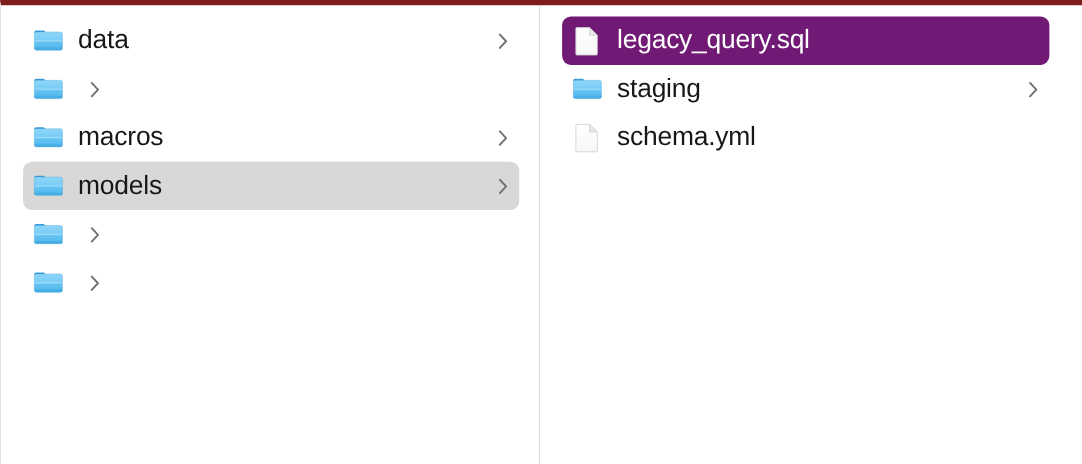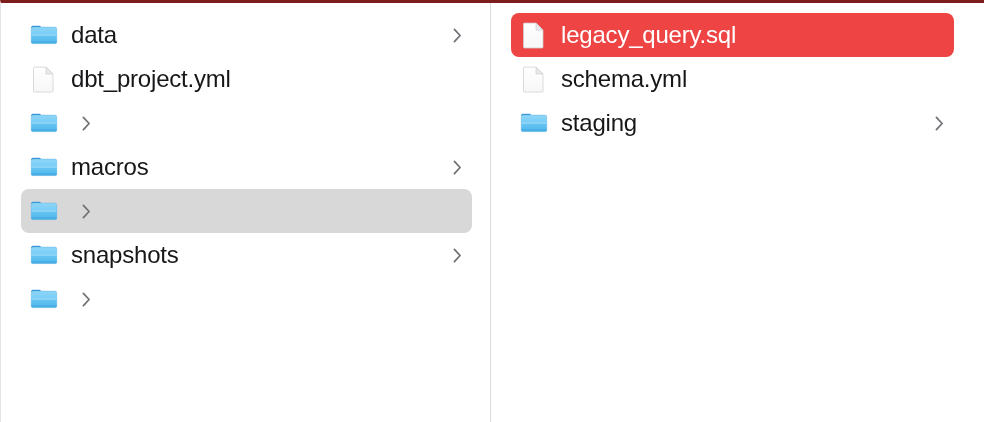--- a/index.html
+++ b/index.html
@@ -14,21 +14,21 @@
     font-family: "Liberation Sans", sans-serif;
     -webkit-font-smoothing: antialiased;
   }
 
   #finder-browser {
     position: relative;
     width: 984px;
     height: 422px;
     background: #ffffff;
     box-sizing: border-box;
-    border-top: 3px solid #7f1d1d;
+    border-top: 5px solid #7f1d1d;
     border-left: 1px solid #e3e3e5;
     display: flex;
     align-items: stretch;
   }
 
   .column {
     position: relative;
     height: 100%;
     box-sizing: border-box;
     background: #ffffff;
@@ -65,21 +65,21 @@
     margin: 0 30px 0 20px;
     padding-left: 8px;
     padding-right: 8px;
   }
 
   .row.selected-grey {
     background: #d8d8d8;
   }
 
   .row.selected-blue {
-    background: #ef4444;
+    background: #701a75;
     justify-content: center;
   }
 
   
   .icon-slot {
     flex: 0 0 auto;
     width: 30px;
     height: 30px;
     position: relative;
     margin-right: 12px;
@@ -163,30 +163,174 @@
         <span class="chevron">
           <svg width="9" height="15" viewBox="0 0 9 15" xmlns="http://www.w3.org/2000/svg">
             <path d="M1.4 1.4L7.1 7.5L1.4 13.6" fill="none" stroke="#6f6f74" stroke-width="1.7" stroke-linecap="round" stroke-linejoin="round"></path>
           </svg>
         </span>
       </div>
       <div class="row">
         <span class="icon-slot">
           <svg viewBox="0 0 30 30" xmlns="http://www.w3.org/2000/svg">
             <defs>
+              <linearGradient id="ftab" x1="0" y1="0" x2="0" y2="1">
+                <stop offset="0" stop-color="#3f9fdd"></stop>
+                <stop offset="1" stop-color="#2e8ccb"></stop>
+              </linearGradient>
+              <linearGradient id="fbody" x1="0" y1="0" x2="0" y2="1">
+                <stop offset="0" stop-color="#8fd6f8"></stop>
+                <stop offset="0.52" stop-color="#74cbf6"></stop>
+                <stop offset="0.58" stop-color="#63c2f2"></stop>
+                <stop offset="1" stop-color="#4fb6ec"></stop>
+              </linearGradient>
+            </defs>
+            <path d="M2.2 7.2a1.5 1.5 0 0 1 1.5-1.5h7.2l2.3 2.4h-11z" fill="url(#ftab)"></path>
+            <rect x="2.2" y="7.0" width="25.6" height="16.6" rx="1.9" fill="url(#fbody)"></rect>
+            <rect x="2.2" y="14.6" width="25.6" height="0.9" fill="#ffffff" opacity="0.34"></rect>
+            <rect x="2.2" y="21.0" width="25.6" height="2.6" rx="1.3" fill="#3ea7e0" opacity="0.55"></rect>
+            <rect x="2.2" y="7.0" width="25.6" height="16.6" rx="1.9" fill="none" stroke="#3f9fd4" stroke-opacity="0.5" stroke-width="0.6"></rect>
+          </svg>
+        </span>
+        <span class="chevron">
+          <svg width="9" height="15" viewBox="0 0 9 15" xmlns="http://www.w3.org/2000/svg">
+            <path d="M1.4 1.4L7.1 7.5L1.4 13.6" fill="none" stroke="#6f6f74" stroke-width="1.7" stroke-linecap="round" stroke-linejoin="round"></path>
+          </svg>
+        </span>
+      </div>
+      <div class="row">
+        <span class="icon-slot">
+          <svg viewBox="0 0 30 30" xmlns="http://www.w3.org/2000/svg">
+            <defs>
+              <linearGradient id="ftab" x1="0" y1="0" x2="0" y2="1">
+                <stop offset="0" stop-color="#3f9fdd"></stop>
+                <stop offset="1" stop-color="#2e8ccb"></stop>
+              </linearGradient>
+              <linearGradient id="fbody" x1="0" y1="0" x2="0" y2="1">
+                <stop offset="0" stop-color="#8fd6f8"></stop>
+                <stop offset="0.52" stop-color="#74cbf6"></stop>
+                <stop offset="0.58" stop-color="#63c2f2"></stop>
+                <stop offset="1" stop-color="#4fb6ec"></stop>
+              </linearGradient>
+            </defs>
+            <path d="M2.2 7.2a1.5 1.5 0 0 1 1.5-1.5h7.2l2.3 2.4h-11z" fill="url(#ftab)"></path>
+            <rect x="2.2" y="7.0" width="25.6" height="16.6" rx="1.9" fill="url(#fbody)"></rect>
+            <rect x="2.2" y="14.6" width="25.6" height="0.9" fill="#ffffff" opacity="0.34"></rect>
+            <rect x="2.2" y="21.0" width="25.6" height="2.6" rx="1.3" fill="#3ea7e0" opacity="0.55"></rect>
+            <rect x="2.2" y="7.0" width="25.6" height="16.6" rx="1.9" fill="none" stroke="#3f9fd4" stroke-opacity="0.5" stroke-width="0.6"></rect>
+          </svg>
+        </span>
+        <span class="row-label">macros</span>
+        <span class="chevron">
+          <svg width="9" height="15" viewBox="0 0 9 15" xmlns="http://www.w3.org/2000/svg">
+            <path d="M1.4 1.4L7.1 7.5L1.4 13.6" fill="none" stroke="#6f6f74" stroke-width="1.7" stroke-linecap="round" stroke-linejoin="round"></path>
+          </svg>
+        </span>
+      </div>
+      <div class="row selected-grey">
+        <span class="icon-slot">
+          <svg viewBox="0 0 30 30" xmlns="http://www.w3.org/2000/svg">
+            <defs>
+              <linearGradient id="ftab" x1="0" y1="0" x2="0" y2="1">
+                <stop offset="0" stop-color="#3f9fdd"></stop>
+                <stop offset="1" stop-color="#2e8ccb"></stop>
+              </linearGradient>
+              <linearGradient id="fbody" x1="0" y1="0" x2="0" y2="1">
+                <stop offset="0" stop-color="#8fd6f8"></stop>
+                <stop offset="0.52" stop-color="#74cbf6"></stop>
+                <stop offset="0.58" stop-color="#63c2f2"></stop>
+                <stop offset="1" stop-color="#4fb6ec"></stop>
+              </linearGradient>
+            </defs>
+            <path d="M2.2 7.2a1.5 1.5 0 0 1 1.5-1.5h7.2l2.3 2.4h-11z" fill="url(#ftab)"></path>
+            <rect x="2.2" y="7.0" width="25.6" height="16.6" rx="1.9" fill="url(#fbody)"></rect>
+            <rect x="2.2" y="14.6" width="25.6" height="0.9" fill="#ffffff" opacity="0.34"></rect>
+            <rect x="2.2" y="21.0" width="25.6" height="2.6" rx="1.3" fill="#3ea7e0" opacity="0.55"></rect>
+            <rect x="2.2" y="7.0" width="25.6" height="16.6" rx="1.9" fill="none" stroke="#3f9fd4" stroke-opacity="0.5" stroke-width="0.6"></rect>
+          </svg>
+        </span>
+        <span class="row-label">models</span>
+        <span class="chevron">
+          <svg width="9" height="15" viewBox="0 0 9 15" xmlns="http://www.w3.org/2000/svg">
+            <path d="M1.4 1.4L7.1 7.5L1.4 13.6" fill="none" stroke="#6f6f74" stroke-width="1.7" stroke-linecap="round" stroke-linejoin="round"></path>
+          </svg>
+        </span>
+      </div>
+      <div class="row">
+        <span class="icon-slot">
+          <svg viewBox="0 0 30 30" xmlns="http://www.w3.org/2000/svg">
+            <defs>
+              <linearGradient id="ftab" x1="0" y1="0" x2="0" y2="1">
+                <stop offset="0" stop-color="#3f9fdd"></stop>
+                <stop offset="1" stop-color="#2e8ccb"></stop>
+              </linearGradient>
+              <linearGradient id="fbody" x1="0" y1="0" x2="0" y2="1">
+                <stop offset="0" stop-color="#8fd6f8"></stop>
+                <stop offset="0.52" stop-color="#74cbf6"></stop>
+                <stop offset="0.58" stop-color="#63c2f2"></stop>
+                <stop offset="1" stop-color="#4fb6ec"></stop>
+              </linearGradient>
+            </defs>
+            <path d="M2.2 7.2a1.5 1.5 0 0 1 1.5-1.5h7.2l2.3 2.4h-11z" fill="url(#ftab)"></path>
+            <rect x="2.2" y="7.0" width="25.6" height="16.6" rx="1.9" fill="url(#fbody)"></rect>
+            <rect x="2.2" y="14.6" width="25.6" height="0.9" fill="#ffffff" opacity="0.34"></rect>
+            <rect x="2.2" y="21.0" width="25.6" height="2.6" rx="1.3" fill="#3ea7e0" opacity="0.55"></rect>
+            <rect x="2.2" y="7.0" width="25.6" height="16.6" rx="1.9" fill="none" stroke="#3f9fd4" stroke-opacity="0.5" stroke-width="0.6"></rect>
+          </svg>
+        </span>
+        <span class="chevron">
+          <svg width="9" height="15" viewBox="0 0 9 15" xmlns="http://www.w3.org/2000/svg">
+            <path d="M1.4 1.4L7.1 7.5L1.4 13.6" fill="none" stroke="#6f6f74" stroke-width="1.7" stroke-linecap="round" stroke-linejoin="round"></path>
+          </svg>
+        </span>
+      </div>
+      <div class="row">
+        <span class="icon-slot">
+          <svg viewBox="0 0 30 30" xmlns="http://www.w3.org/2000/svg">
+            <defs>
+              <linearGradient id="ftab" x1="0" y1="0" x2="0" y2="1">
+                <stop offset="0" stop-color="#3f9fdd"></stop>
+                <stop offset="1" stop-color="#2e8ccb"></stop>
+              </linearGradient>
+              <linearGradient id="fbody" x1="0" y1="0" x2="0" y2="1">
+                <stop offset="0" stop-color="#8fd6f8"></stop>
+                <stop offset="0.52" stop-color="#74cbf6"></stop>
+                <stop offset="0.58" stop-color="#63c2f2"></stop>
+                <stop offset="1" stop-color="#4fb6ec"></stop>
+              </linearGradient>
+            </defs>
+            <path d="M2.2 7.2a1.5 1.5 0 0 1 1.5-1.5h7.2l2.3 2.4h-11z" fill="url(#ftab)"></path>
+            <rect x="2.2" y="7.0" width="25.6" height="16.6" rx="1.9" fill="url(#fbody)"></rect>
+            <rect x="2.2" y="14.6" width="25.6" height="0.9" fill="#ffffff" opacity="0.34"></rect>
+            <rect x="2.2" y="21.0" width="25.6" height="2.6" rx="1.3" fill="#3ea7e0" opacity="0.55"></rect>
+            <rect x="2.2" y="7.0" width="25.6" height="16.6" rx="1.9" fill="none" stroke="#3f9fd4" stroke-opacity="0.5" stroke-width="0.6"></rect>
+          </svg>
+        </span>
+        <span class="chevron">
+          <svg width="9" height="15" viewBox="0 0 9 15" xmlns="http://www.w3.org/2000/svg">
+            <path d="M1.4 1.4L7.1 7.5L1.4 13.6" fill="none" stroke="#6f6f74" stroke-width="1.7" stroke-linecap="round" stroke-linejoin="round"></path>
+          </svg>
+        </span>
+      </div>
+    </div>
+  <div class="column col-right">
+      <div class="row selected-blue">
+        <span class="icon-slot">
+          <svg viewBox="0 0 30 30" xmlns="http://www.w3.org/2000/svg">
+            <defs>
               <linearGradient id="dbody" x1="0" y1="0" x2="0" y2="1">
                 <stop offset="0" stop-color="#ffffff"></stop>
                 <stop offset="1" stop-color="#f7f7f7"></stop>
               </linearGradient>
             </defs>
             <path d="M5.4 3.1h11.6l7.0 6.9v17.1a0.9 0.9 0 0 1-0.9 0.9H5.4a0.9 0.9 0 0 1-0.9-0.9V4.0a0.9 0.9 0 0 1 0.9-0.9z" fill="url(#dbody)" stroke="#cfcfd2" stroke-width="0.75" stroke-linejoin="round"></path>
             <path d="M17.0 3.1l7.0 6.9h-7.0z" fill="#e9e9ec" stroke="#cfcfd2" stroke-width="0.7" stroke-linejoin="round"></path>
           </svg>
         </span>
-        <span class="row-label">dbt_project.yml</span>
+        <span class="row-label">legacy_query.sql</span>
         <span class="chevron hidden">
           <svg width="9" height="15" viewBox="0 0 9 15" xmlns="http://www.w3.org/2000/svg">
             <path d="M1.4 1.4L7.1 7.5L1.4 13.6" fill="none" stroke="#6f6f74" stroke-width="1.7" stroke-linecap="round" stroke-linejoin="round"></path>
           </svg>
         </span>
       </div>
       <div class="row">
         <span class="icon-slot">
           <svg viewBox="0 0 30 30" xmlns="http://www.w3.org/2000/svg">
             <defs>
@@ -201,205 +345,41 @@
                 <stop offset="1" stop-color="#4fb6ec"></stop>
               </linearGradient>
             </defs>
             <path d="M2.2 7.2a1.5 1.5 0 0 1 1.5-1.5h7.2l2.3 2.4h-11z" fill="url(#ftab)"></path>
             <rect x="2.2" y="7.0" width="25.6" height="16.6" rx="1.9" fill="url(#fbody)"></rect>
             <rect x="2.2" y="14.6" width="25.6" height="0.9" fill="#ffffff" opacity="0.34"></rect>
             <rect x="2.2" y="21.0" width="25.6" height="2.6" rx="1.3" fill="#3ea7e0" opacity="0.55"></rect>
             <rect x="2.2" y="7.0" width="25.6" height="16.6" rx="1.9" fill="none" stroke="#3f9fd4" stroke-opacity="0.5" stroke-width="0.6"></rect>
           </svg>
         </span>
-        <span class="chevron">
-          <svg width="9" height="15" viewBox="0 0 9 15" xmlns="http://www.w3.org/2000/svg">
-            <path d="M1.4 1.4L7.1 7.5L1.4 13.6" fill="none" stroke="#6f6f74" stroke-width="1.7" stroke-linecap="round" stroke-linejoin="round"></path>
-          </svg>
-        </span>
-      </div>
-      <div class="row">
-        <span class="icon-slot">
-          <svg viewBox="0 0 30 30" xmlns="http://www.w3.org/2000/svg">
-            <defs>
-              <linearGradient id="ftab" x1="0" y1="0" x2="0" y2="1">
-                <stop offset="0" stop-color="#3f9fdd"></stop>
-                <stop offset="1" stop-color="#2e8ccb"></stop>
-              </linearGradient>
-              <linearGradient id="fbody" x1="0" y1="0" x2="0" y2="1">
-                <stop offset="0" stop-color="#8fd6f8"></stop>
-                <stop offset="0.52" stop-color="#74cbf6"></stop>
-                <stop offset="0.58" stop-color="#63c2f2"></stop>
-                <stop offset="1" stop-color="#4fb6ec"></stop>
-              </linearGradient>
-            </defs>
-            <path d="M2.2 7.2a1.5 1.5 0 0 1 1.5-1.5h7.2l2.3 2.4h-11z" fill="url(#ftab)"></path>
-            <rect x="2.2" y="7.0" width="25.6" height="16.6" rx="1.9" fill="url(#fbody)"></rect>
-            <rect x="2.2" y="14.6" width="25.6" height="0.9" fill="#ffffff" opacity="0.34"></rect>
-            <rect x="2.2" y="21.0" width="25.6" height="2.6" rx="1.3" fill="#3ea7e0" opacity="0.55"></rect>
-            <rect x="2.2" y="7.0" width="25.6" height="16.6" rx="1.9" fill="none" stroke="#3f9fd4" stroke-opacity="0.5" stroke-width="0.6"></rect>
-          </svg>
-        </span>
-        <span class="row-label">macros</span>
-        <span class="chevron">
-          <svg width="9" height="15" viewBox="0 0 9 15" xmlns="http://www.w3.org/2000/svg">
-            <path d="M1.4 1.4L7.1 7.5L1.4 13.6" fill="none" stroke="#6f6f74" stroke-width="1.7" stroke-linecap="round" stroke-linejoin="round"></path>
-          </svg>
-        </span>
-      </div>
-      <div class="row selected-grey">
-        <span class="icon-slot">
-          <svg viewBox="0 0 30 30" xmlns="http://www.w3.org/2000/svg">
-            <defs>
-              <linearGradient id="ftab" x1="0" y1="0" x2="0" y2="1">
-                <stop offset="0" stop-color="#3f9fdd"></stop>
-                <stop offset="1" stop-color="#2e8ccb"></stop>
-              </linearGradient>
-              <linearGradient id="fbody" x1="0" y1="0" x2="0" y2="1">
-                <stop offset="0" stop-color="#8fd6f8"></stop>
-                <stop offset="0.52" stop-color="#74cbf6"></stop>
-                <stop offset="0.58" stop-color="#63c2f2"></stop>
-                <stop offset="1" stop-color="#4fb6ec"></stop>
-              </linearGradient>
-            </defs>
-            <path d="M2.2 7.2a1.5 1.5 0 0 1 1.5-1.5h7.2l2.3 2.4h-11z" fill="url(#ftab)"></path>
-            <rect x="2.2" y="7.0" width="25.6" height="16.6" rx="1.9" fill="url(#fbody)"></rect>
-            <rect x="2.2" y="14.6" width="25.6" height="0.9" fill="#ffffff" opacity="0.34"></rect>
-            <rect x="2.2" y="21.0" width="25.6" height="2.6" rx="1.3" fill="#3ea7e0" opacity="0.55"></rect>
-            <rect x="2.2" y="7.0" width="25.6" height="16.6" rx="1.9" fill="none" stroke="#3f9fd4" stroke-opacity="0.5" stroke-width="0.6"></rect>
-          </svg>
-        </span>
-        <span class="chevron">
-          <svg width="9" height="15" viewBox="0 0 9 15" xmlns="http://www.w3.org/2000/svg">
-            <path d="M1.4 1.4L7.1 7.5L1.4 13.6" fill="none" stroke="#6f6f74" stroke-width="1.7" stroke-linecap="round" stroke-linejoin="round"></path>
-          </svg>
-        </span>
-      </div>
-      <div class="row">
-        <span class="icon-slot">
-          <svg viewBox="0 0 30 30" xmlns="http://www.w3.org/2000/svg">
-            <defs>
-              <linearGradient id="ftab" x1="0" y1="0" x2="0" y2="1">
-                <stop offset="0" stop-color="#3f9fdd"></stop>
-                <stop offset="1" stop-color="#2e8ccb"></stop>
-              </linearGradient>
-              <linearGradient id="fbody" x1="0" y1="0" x2="0" y2="1">
-                <stop offset="0" stop-color="#8fd6f8"></stop>
-                <stop offset="0.52" stop-color="#74cbf6"></stop>
-                <stop offset="0.58" stop-color="#63c2f2"></stop>
-                <stop offset="1" stop-color="#4fb6ec"></stop>
-              </linearGradient>
-            </defs>
-            <path d="M2.2 7.2a1.5 1.5 0 0 1 1.5-1.5h7.2l2.3 2.4h-11z" fill="url(#ftab)"></path>
-            <rect x="2.2" y="7.0" width="25.6" height="16.6" rx="1.9" fill="url(#fbody)"></rect>
-            <rect x="2.2" y="14.6" width="25.6" height="0.9" fill="#ffffff" opacity="0.34"></rect>
-            <rect x="2.2" y="21.0" width="25.6" height="2.6" rx="1.3" fill="#3ea7e0" opacity="0.55"></rect>
-            <rect x="2.2" y="7.0" width="25.6" height="16.6" rx="1.9" fill="none" stroke="#3f9fd4" stroke-opacity="0.5" stroke-width="0.6"></rect>
-          </svg>
-        </span>
-        <span class="row-label">snapshots</span>
-        <span class="chevron">
-          <svg width="9" height="15" viewBox="0 0 9 15" xmlns="http://www.w3.org/2000/svg">
-            <path d="M1.4 1.4L7.1 7.5L1.4 13.6" fill="none" stroke="#6f6f74" stroke-width="1.7" stroke-linecap="round" stroke-linejoin="round"></path>
-          </svg>
-        </span>
-      </div>
-      <div class="row">
-        <span class="icon-slot">
-          <svg viewBox="0 0 30 30" xmlns="http://www.w3.org/2000/svg">
-            <defs>
-              <linearGradient id="ftab" x1="0" y1="0" x2="0" y2="1">
-                <stop offset="0" stop-color="#3f9fdd"></stop>
-                <stop offset="1" stop-color="#2e8ccb"></stop>
-              </linearGradient>
-              <linearGradient id="fbody" x1="0" y1="0" x2="0" y2="1">
-                <stop offset="0" stop-color="#8fd6f8"></stop>
-                <stop offset="0.52" stop-color="#74cbf6"></stop>
-                <stop offset="0.58" stop-color="#63c2f2"></stop>
-                <stop offset="1" stop-color="#4fb6ec"></stop>
-              </linearGradient>
-            </defs>
-            <path d="M2.2 7.2a1.5 1.5 0 0 1 1.5-1.5h7.2l2.3 2.4h-11z" fill="url(#ftab)"></path>
-            <rect x="2.2" y="7.0" width="25.6" height="16.6" rx="1.9" fill="url(#fbody)"></rect>
-            <rect x="2.2" y="14.6" width="25.6" height="0.9" fill="#ffffff" opacity="0.34"></rect>
-            <rect x="2.2" y="21.0" width="25.6" height="2.6" rx="1.3" fill="#3ea7e0" opacity="0.55"></rect>
-            <rect x="2.2" y="7.0" width="25.6" height="16.6" rx="1.9" fill="none" stroke="#3f9fd4" stroke-opacity="0.5" stroke-width="0.6"></rect>
-          </svg>
-        </span>
-        <span class="chevron">
-          <svg width="9" height="15" viewBox="0 0 9 15" xmlns="http://www.w3.org/2000/svg">
-            <path d="M1.4 1.4L7.1 7.5L1.4 13.6" fill="none" stroke="#6f6f74" stroke-width="1.7" stroke-linecap="round" stroke-linejoin="round"></path>
-          </svg>
-        </span>
-      </div>
-    </div>
-  <div class="column col-right">
-      <div class="row selected-blue">
+        <span class="row-label">staging</span>
+        <span class="chevron">
+          <svg width="9" height="15" viewBox="0 0 9 15" xmlns="http://www.w3.org/2000/svg">
+            <path d="M1.4 1.4L7.1 7.5L1.4 13.6" fill="none" stroke="#6f6f74" stroke-width="1.7" stroke-linecap="round" stroke-linejoin="round"></path>
+          </svg>
+        </span>
+      </div>
+      <div class="row">
         <span class="icon-slot">
           <svg viewBox="0 0 30 30" xmlns="http://www.w3.org/2000/svg">
             <defs>
               <linearGradient id="dbody" x1="0" y1="0" x2="0" y2="1">
                 <stop offset="0" stop-color="#ffffff"></stop>
                 <stop offset="1" stop-color="#f7f7f7"></stop>
               </linearGradient>
             </defs>
             <path d="M5.4 3.1h11.6l7.0 6.9v17.1a0.9 0.9 0 0 1-0.9 0.9H5.4a0.9 0.9 0 0 1-0.9-0.9V4.0a0.9 0.9 0 0 1 0.9-0.9z" fill="url(#dbody)" stroke="#cfcfd2" stroke-width="0.75" stroke-linejoin="round"></path>
             <path d="M17.0 3.1l7.0 6.9h-7.0z" fill="#e9e9ec" stroke="#cfcfd2" stroke-width="0.7" stroke-linejoin="round"></path>
           </svg>
         </span>
-        <span class="row-label">legacy_query.sql</span>
-        <span class="chevron hidden">
-          <svg width="9" height="15" viewBox="0 0 9 15" xmlns="http://www.w3.org/2000/svg">
-            <path d="M1.4 1.4L7.1 7.5L1.4 13.6" fill="none" stroke="#6f6f74" stroke-width="1.7" stroke-linecap="round" stroke-linejoin="round"></path>
-          </svg>
-        </span>
-      </div>
-      <div class="row">
-        <span class="icon-slot">
-          <svg viewBox="0 0 30 30" xmlns="http://www.w3.org/2000/svg">
-            <defs>
-              <linearGradient id="dbody" x1="0" y1="0" x2="0" y2="1">
-                <stop offset="0" stop-color="#ffffff"></stop>
-                <stop offset="1" stop-color="#f7f7f7"></stop>
-              </linearGradient>
-            </defs>
-            <path d="M5.4 3.1h11.6l7.0 6.9v17.1a0.9 0.9 0 0 1-0.9 0.9H5.4a0.9 0.9 0 0 1-0.9-0.9V4.0a0.9 0.9 0 0 1 0.9-0.9z" fill="url(#dbody)" stroke="#cfcfd2" stroke-width="0.75" stroke-linejoin="round"></path>
-            <path d="M17.0 3.1l7.0 6.9h-7.0z" fill="#e9e9ec" stroke="#cfcfd2" stroke-width="0.7" stroke-linejoin="round"></path>
-          </svg>
-        </span>
         <span class="row-label">schema.yml</span>
         <span class="chevron hidden">
           <svg width="9" height="15" viewBox="0 0 9 15" xmlns="http://www.w3.org/2000/svg">
             <path d="M1.4 1.4L7.1 7.5L1.4 13.6" fill="none" stroke="#6f6f74" stroke-width="1.7" stroke-linecap="round" stroke-linejoin="round"></path>
           </svg>
         </span>
       </div>
-      <div class="row">
-        <span class="icon-slot">
-          <svg viewBox="0 0 30 30" xmlns="http://www.w3.org/2000/svg">
-            <defs>
-              <linearGradient id="ftab" x1="0" y1="0" x2="0" y2="1">
-                <stop offset="0" stop-color="#3f9fdd"></stop>
-                <stop offset="1" stop-color="#2e8ccb"></stop>
-              </linearGradient>
-              <linearGradient id="fbody" x1="0" y1="0" x2="0" y2="1">
-                <stop offset="0" stop-color="#8fd6f8"></stop>
-                <stop offset="0.52" stop-color="#74cbf6"></stop>
-                <stop offset="0.58" stop-color="#63c2f2"></stop>
-                <stop offset="1" stop-color="#4fb6ec"></stop>
-              </linearGradient>
-            </defs>
-            <path d="M2.2 7.2a1.5 1.5 0 0 1 1.5-1.5h7.2l2.3 2.4h-11z" fill="url(#ftab)"></path>
-            <rect x="2.2" y="7.0" width="25.6" height="16.6" rx="1.9" fill="url(#fbody)"></rect>
-            <rect x="2.2" y="14.6" width="25.6" height="0.9" fill="#ffffff" opacity="0.34"></rect>
-            <rect x="2.2" y="21.0" width="25.6" height="2.6" rx="1.3" fill="#3ea7e0" opacity="0.55"></rect>
-            <rect x="2.2" y="7.0" width="25.6" height="16.6" rx="1.9" fill="none" stroke="#3f9fd4" stroke-opacity="0.5" stroke-width="0.6"></rect>
-          </svg>
-        </span>
-        <span class="row-label">staging</span>
-        <span class="chevron">
-          <svg width="9" height="15" viewBox="0 0 9 15" xmlns="http://www.w3.org/2000/svg">
-            <path d="M1.4 1.4L7.1 7.5L1.4 13.6" fill="none" stroke="#6f6f74" stroke-width="1.7" stroke-linecap="round" stroke-linejoin="round"></path>
-          </svg>
-        </span>
-      </div>
     </div>
 </div>
 
 </body></html>

